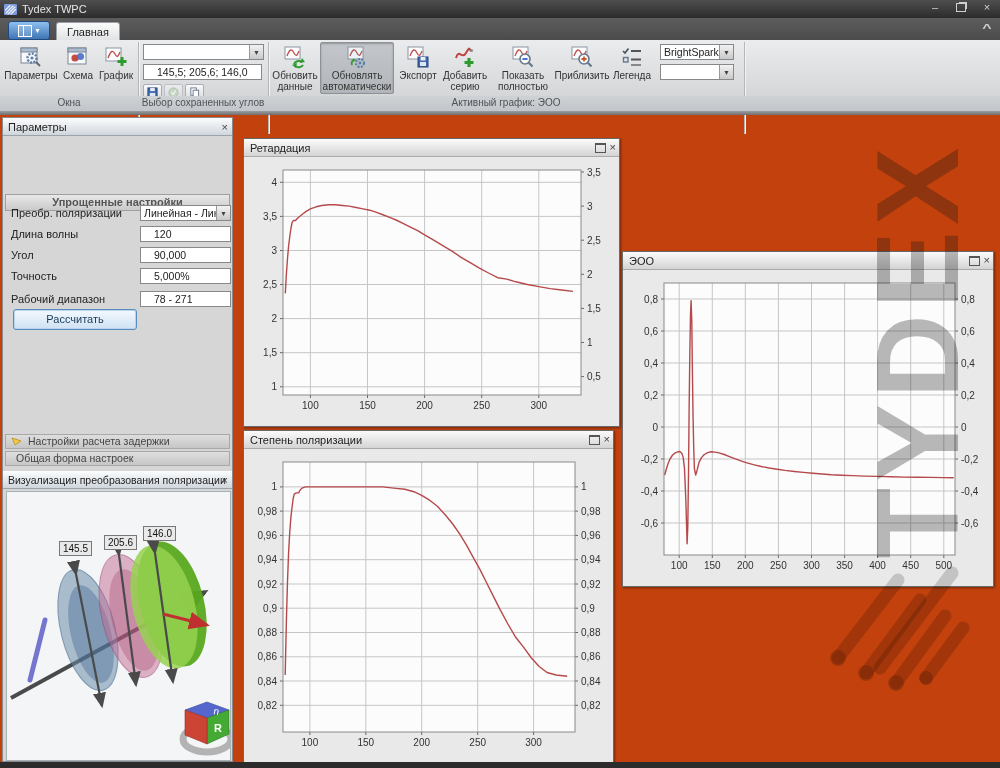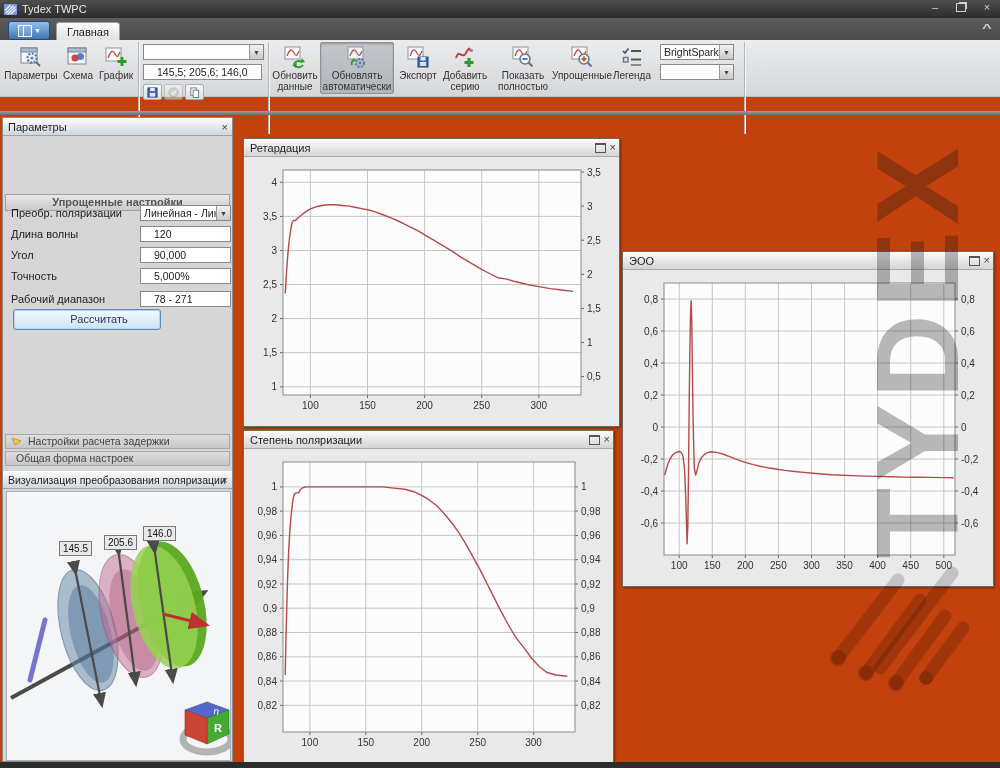--- a/index.html
+++ b/index.html
@@ -52,21 +52,21 @@
     border-bottom:1px solid #9aa2aa;font-size:11px;color:#222;line-height:18px;padding-left:5px;box-sizing:border-box;}
   .phead .x{position:absolute;right:4px;top:0;color:#444;font-size:11px;}
   .logoarea{position:absolute;left:0;top:18px;width:229px;height:55px;background:#fff;display:flex;align-items:center;}
   .logotext{font-size:31px;font-weight:bold;color:#4e4e58;letter-spacing:1px;transform:scaleX(1.28);transform-origin:left center;margin-left:10px;}
   .logoreg{font-size:11px;color:#4e4e58;vertical-align:14px;font-weight:bold;}
   .sectionbar{position:absolute;left:2px;width:225px;height:17px;background:linear-gradient(#e8e8e8,#cacaca);
     border:1px solid #a0a0a0;box-sizing:border-box;font-size:11px;color:#555;text-align:center;line-height:15px;}
   .frow-label{position:absolute;left:8px;font-size:11px;color:#222;}
   .frow-input{position:absolute;left:137px;width:91px;height:16px;}
   .calcbtn{position:absolute;left:10px;width:122px;height:19px;border:1px solid #5a8cc0;border-radius:3px;
-    background:linear-gradient(#f4f9ff,#cfe1f3);font-size:11px;color:#1a3a5a;text-align:center;line-height:18px;box-shadow:0 0 0 1px #b8d4ee inset;padding-left:24px;}
+    background:linear-gradient(#f4f9ff,#cfe1f3);font-size:11px;color:#1a3a5a;text-align:center;line-height:18px;box-shadow:0 0 0 1px #b8d4ee inset;}
   .collbar{position:absolute;left:2px;width:225px;height:15px;background:linear-gradient(#dedede,#c6c6c6);
     border:1px solid #a8a8a8;box-sizing:border-box;font-size:10.5px;color:#444;line-height:13px;padding-left:22px;}
   .collbar .cicon{position:absolute;left:5px;top:2px;width:11px;height:9px;}
   .vizarea{position:absolute;left:3px;top:373px;width:223px;height:268px;background:#f3f5f7;border:1px solid #a8b0b8;}
   .disk-label{position:absolute;border:1px solid #777;background:#e9e9e9;font-size:10px;color:#111;padding:0 3px;line-height:13px;}
 
   
   .chart-win{position:absolute;background:#e9e9e9;border:1px solid #6a6a6a;box-shadow:1px 1px 2px rgba(0,0,0,.4);}
   .win-title{position:absolute;left:0;top:0;right:0;height:18px;background:linear-gradient(#fbfbfb,#d4d4d4);
     border-bottom:1px solid #aaa;font-size:11px;color:#222;line-height:18px;padding-left:6px;box-sizing:border-box;}
@@ -223,21 +223,21 @@
       <div class="rlabel">Показать полностью</div>
     </div>
     <div class="rbtn" style="left:556px;width:52px;">
       <svg class="ricon" viewBox="0 0 24 24">
         <rect x="2" y="2" width="15" height="12" fill="#fdfdfd" stroke="#8896a4"></rect>
         <path d="M4 11 C7 3,9 4,11 8 S14 11,16 6" stroke="#c05050" stroke-width="1.3" fill="none"></path>
         <circle cx="14" cy="14" r="5" fill="rgba(255,255,255,.8)" stroke="#66778c" stroke-width="1.6"></circle>
         <path d="M11.5 14 h5 M14 11.5 v5" stroke="#cc5522" stroke-width="1.8"></path>
         <line x1="17.8" y1="17.8" x2="21.5" y2="21.5" stroke="#66778c" stroke-width="2.2"></line>
       </svg>
-      <div class="rlabel">Упрощенные</div>
+      <div class="rlabel">Приблизить</div>
     </div>
     <div class="rbtn" style="left:610px;width:44px;">
       <svg class="ricon" viewBox="0 0 24 24">
         <path d="M3 6 l2 2 l3.5 -4.5" stroke="#44525f" stroke-width="1.6" fill="none"></path>
         <rect x="3.5" y="12.5" width="4.5" height="4.5" fill="none" stroke="#66778c" stroke-width="1.4"></rect>
         <line x1="11" y1="6" x2="21" y2="6" stroke="#555" stroke-width="2"></line>
         <line x1="11" y1="14.5" x2="21" y2="14.5" stroke="#555" stroke-width="2"></line>
         <line x1="11" y1="20" x2="21" y2="20" stroke="#888" stroke-width="2"></line>
       </svg>
       <div class="rlabel">Легенда</div>
@@ -246,20 +246,25 @@
       <span class="cv">BrightSpark</span>
       <span class="cbtn">▼</span>
     </div>
     <div class="combo" style="position:absolute;left:660px;top:24px;width:74px;">
       <span class="cv"></span>
       <span class="cbtn">▼</span>
     </div>
     <div class="ribbon-sep" style="left:744px;"></div>
   </div>
 
+  <div class="grouplabels">
+    <div class="gl" style="left:0;width:138px;">Окна</div>
+    <div class="gl" style="left:138px;width:130px;">Выбор сохраненных углов</div>
+    <div class="gl" style="left:268px;width:476px;">Активный график: ЭОО</div>
+  </div>
   <div class="ribbon-bottom"></div>
 
   <div class="panel">
     <div class="phead" style="top:0;">
       <span>Параметры</span>
       <span class="x">×</span>
     </div>
     <div class="sectionbar" style="top:76px;font-weight:bold;">Упрощенные настройки</div>
 
     <div class="frow-label" style="top:89px;">Преобр. поляризации</div>

